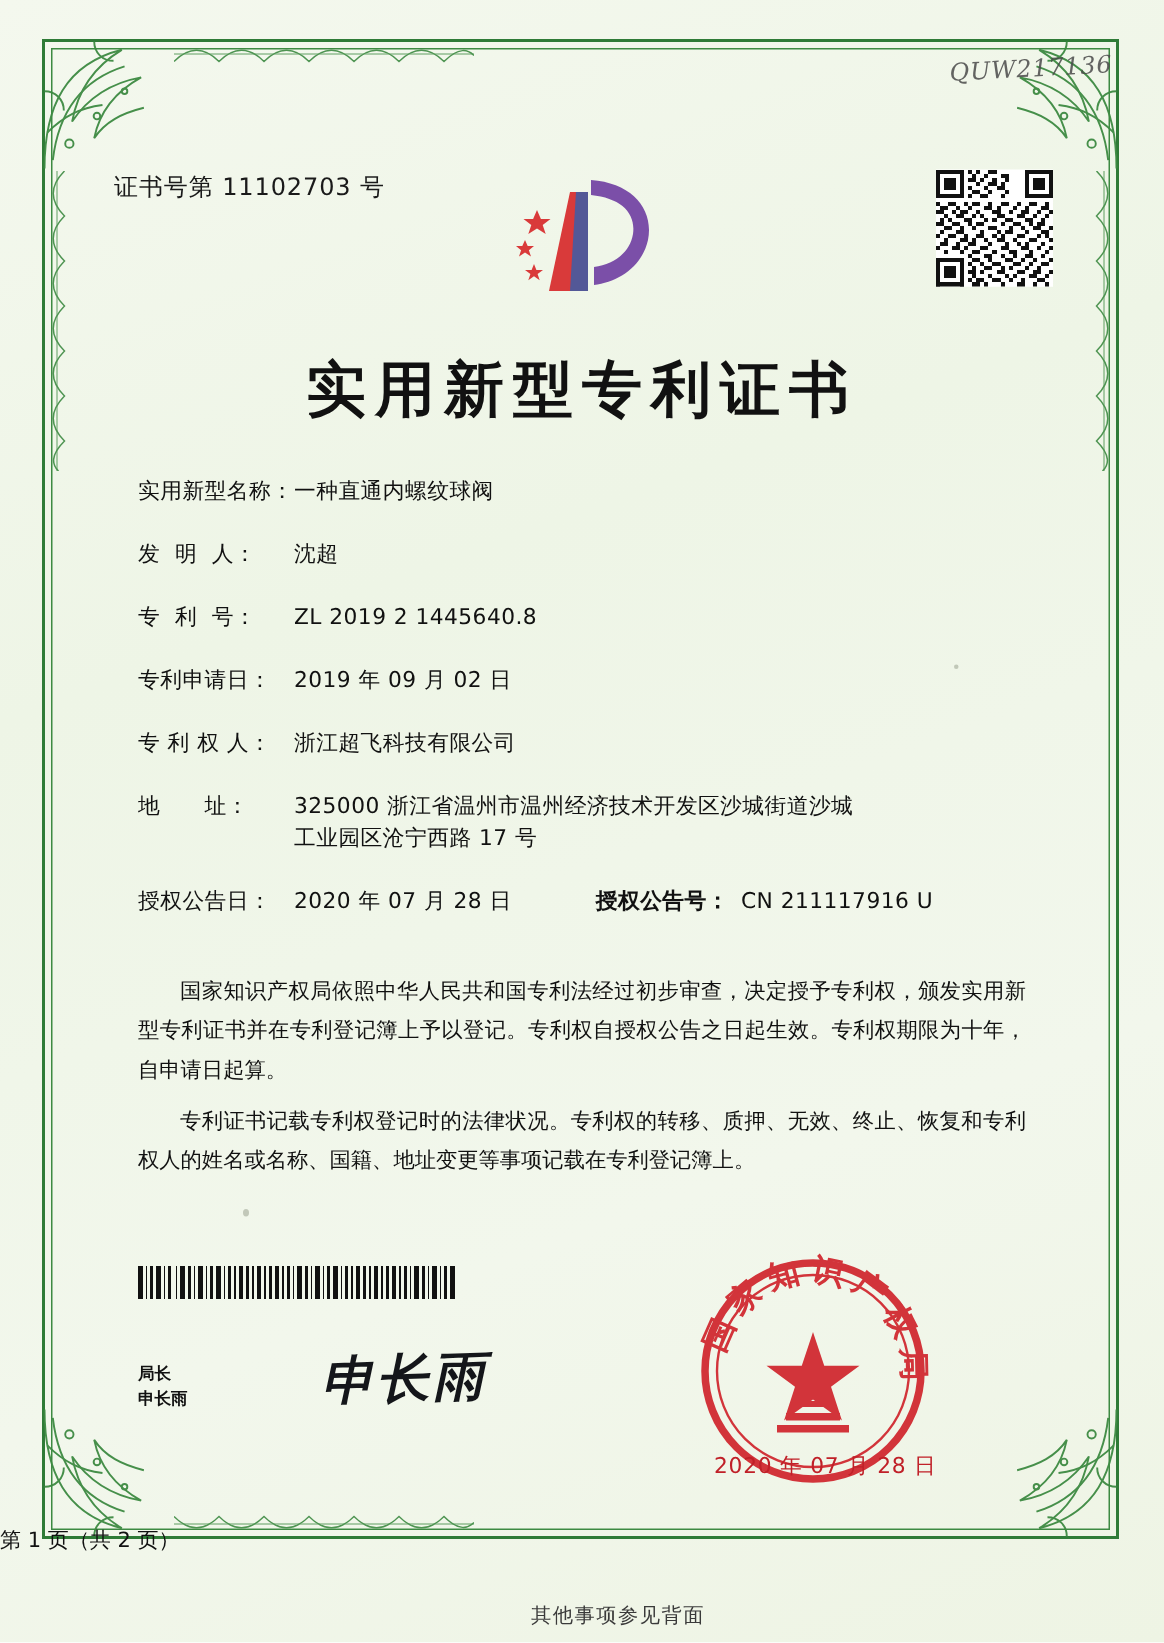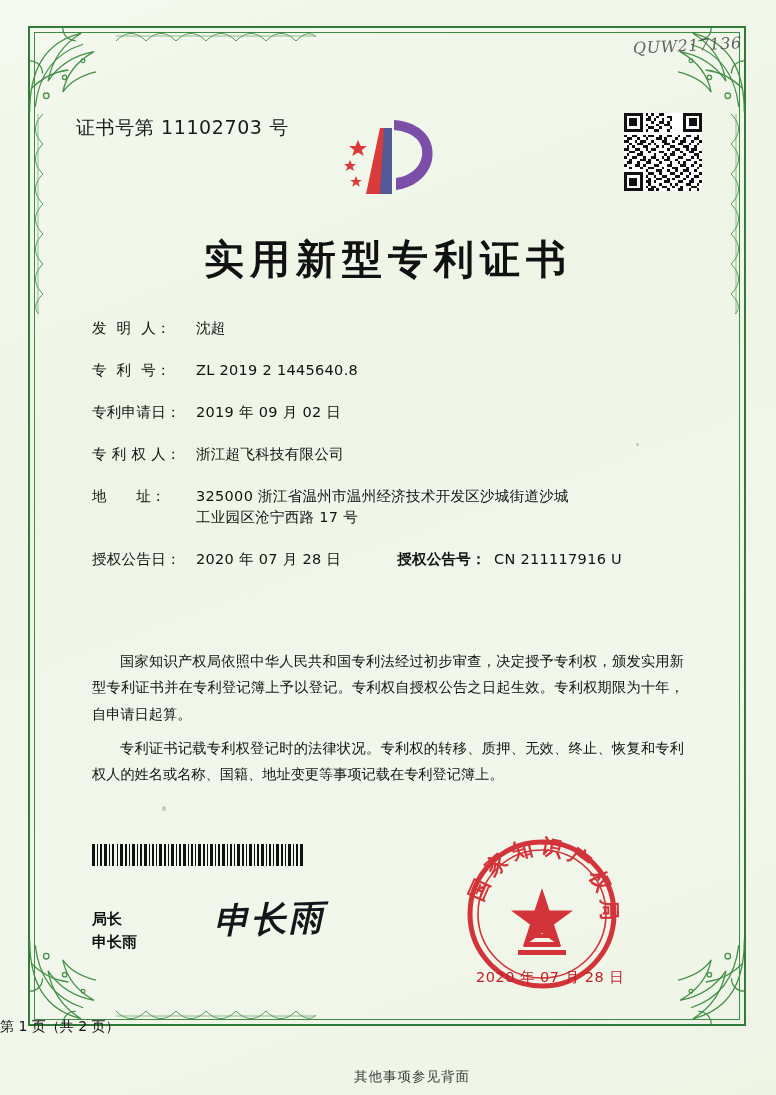--- a/index.html
+++ b/index.html
@@ -74,21 +74,21 @@
     color: #4a4a4a;
     letter-spacing: .5px;
     transform: rotate(-3deg);
     opacity: .85;
   }
 
   
   .cert-no {
     position: absolute;
     left: 76px; top: 115px;
-    font-size: 19px;
+    font-size: 16px;
     color: #1a1a1a;
     letter-spacing: .6px;
     white-space: nowrap;
   }
 
   
   .logo {
     position: absolute;
     left: 336px; top: 112px;
     width: 110px; height: 92px;
@@ -171,21 +171,21 @@
     top: 844px;
     width: 214px;
     height: 22px;
   }
 
   
   .sig-block {
     position: absolute;
     left: 92px;
     top: 908px;
-    font-size: 15px;
+    font-size: 11px;
     font-weight: bold;
     color: #111;
     line-height: 1.5;
   }
   .sig-hand {
     position: absolute;
     left: 214px;
     top: 896px;
     font-family: "DejaVu Serif", serif;
     font-style: italic;
@@ -528,20 +528,24 @@
       <rect x="20" y="28" width="2" height="1"></rect>
         <rect x="24" y="28" width="1" height="1"></rect>
         <rect x="27" y="28" width="1" height="1"></rect>
     </g>
   </svg>
 
   <div class="title">实用新型专利证书</div>
 
   <div class="fields">
 
+    <div class="frow">
+      <div class="flabel">实用新型名称：</div>
+      <div class="fvalue">一种直通内螺纹球阀</div>
+    </div>
 
     <div class="frow">
       <div class="flabel">发  明  人：</div>
       <div class="fvalue">沈超</div>
     </div>
 
     <div class="frow">
       <div class="flabel">专  利  号：</div>
       <div class="fvalue">ZL 2019 2 1445640.8</div>
     </div>

